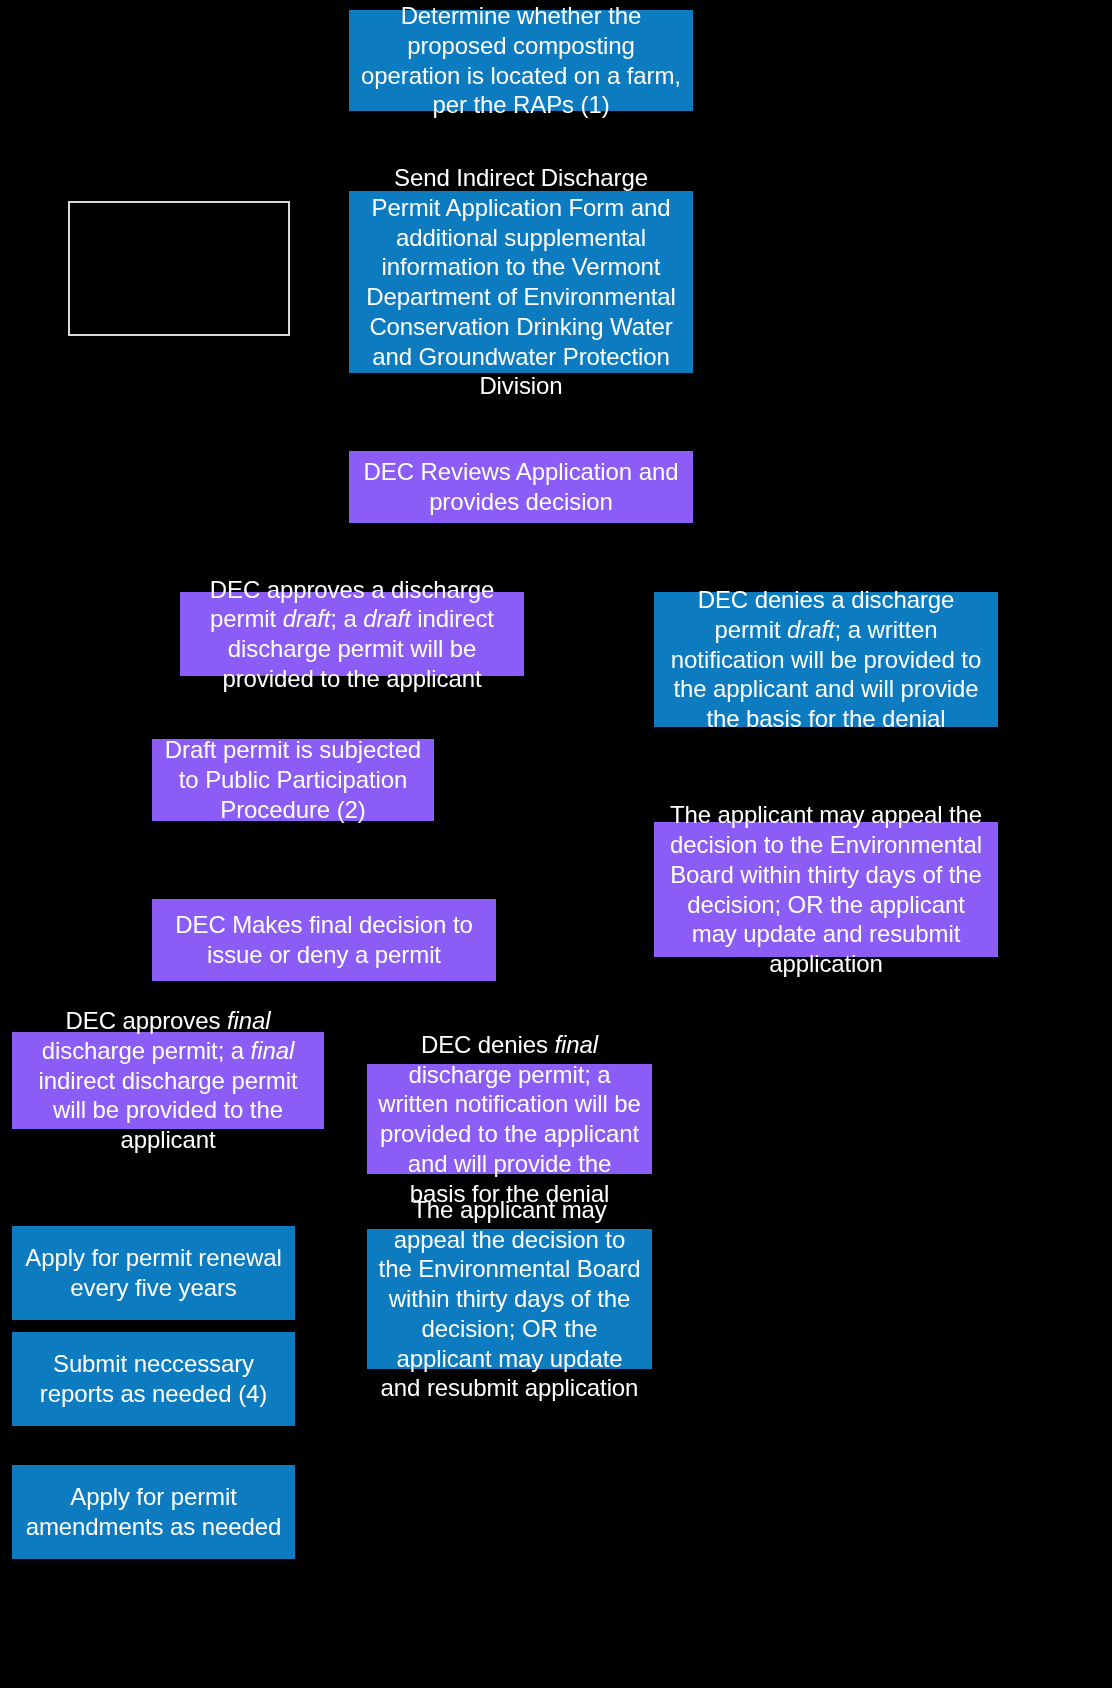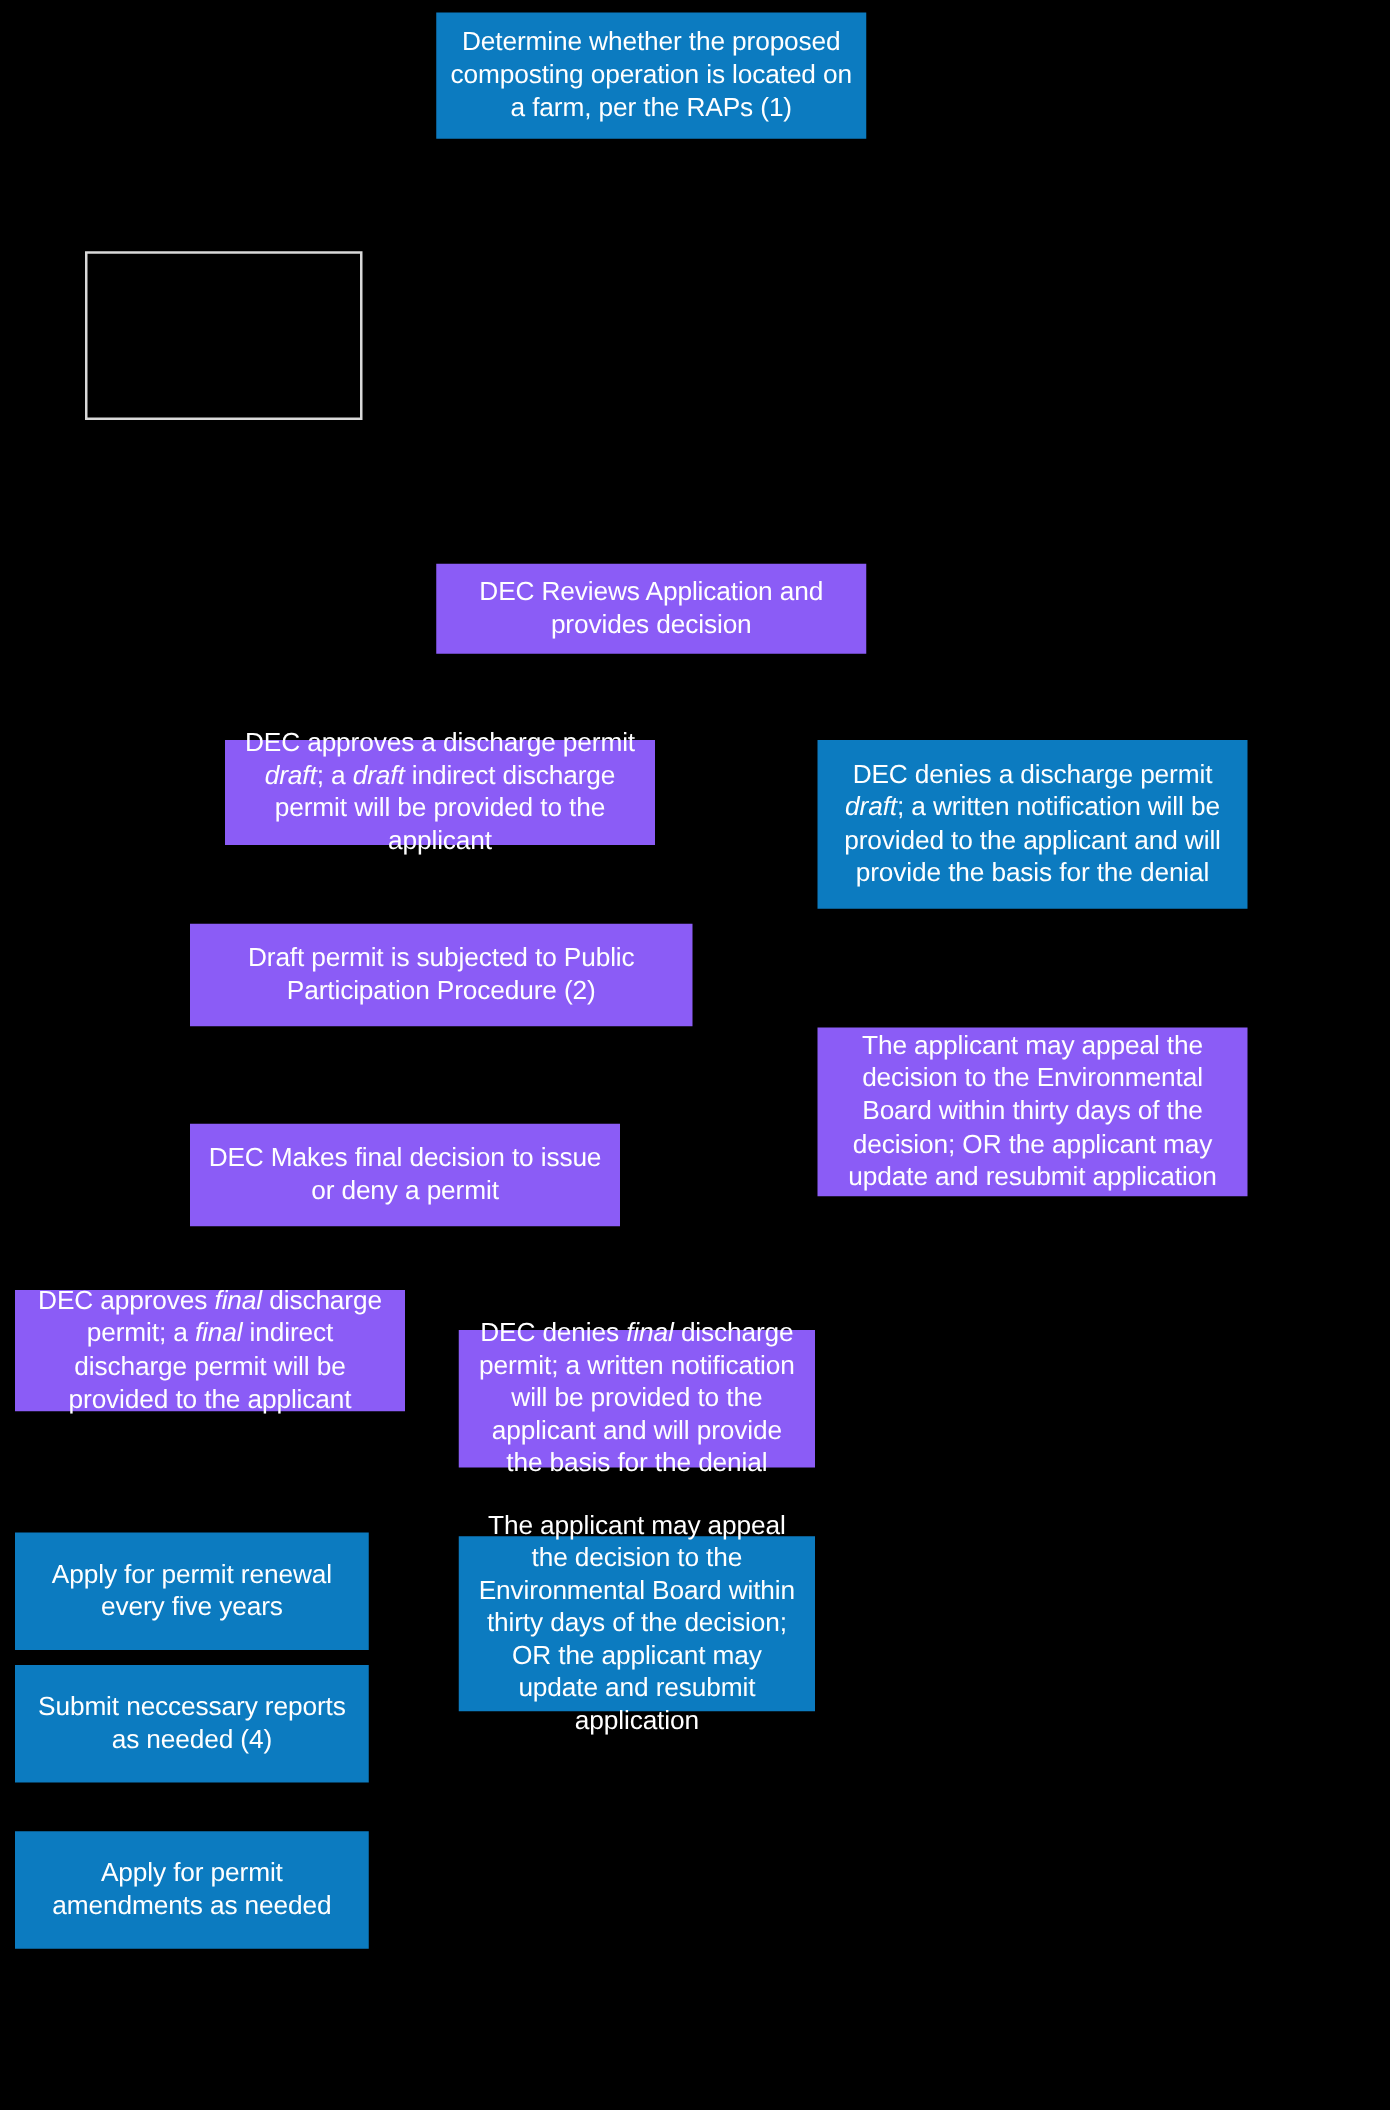--- a/index.html
+++ b/index.html
@@ -16,21 +16,21 @@
     overflow: hidden;
     font-family: "Liberation Sans", sans-serif;
   }
   .node {
     position: absolute;
     display: flex;
     align-items: center;
     justify-content: center;
     text-align: center;
     color: #ffffff;
-    font-size: 21px;
+    font-size: 24px;
     line-height: 1.24;
     padding: 4px 10px;
     letter-spacing: -0.1px;
   }
   .node span.txt { display: block; width: 100%; }
   .blue  { background: #0C7BC0; }
   .green { background: #8b5cf6; }
   .outline {
     background: transparent;
     border: 2px solid #d9d9d9;
@@ -43,34 +43,37 @@
 <div id="canvas">
 
   <div class="node blue" style="left:349px; top:10px; width:344px; height:101px;">
     <span class="txt">Determine whether the proposed composting operation is located on a farm, per the RAPs (1)</span>
   </div>
 
   <div class="node outline" style="left:68px; top:201px; width:222px; height:135px;">
     <span class="txt"></span>
   </div>
 
+  <div class="node blue" style="left:349px; top:191px; width:344px; height:182px;">
+    <span class="txt">Send Indirect Discharge Permit Application Form and additional supplemental information to the Vermont Department of Environmental Conservation Drinking Water and Groundwater Protection Division</span>
+  </div>
 
   <div class="node green" style="left:349px; top:451px; width:344px; height:72px;">
     <span class="txt">DEC Reviews Application and provides decision</span>
   </div>
 
   <div class="node green" style="left:152px; top:592px; width:344px; height:84px;margin-left:28px;">
     <span class="txt">DEC approves a discharge permit <i>draft</i>; a <i>draft</i> indirect discharge permit will be provided to the applicant</span>
   </div>
 
   <div class="node blue" style="left:654px; top:592px; width:344px; height:135px;">
     <span class="txt">DEC denies a discharge permit <i>draft</i>; a written notification will be provided to the applicant and will provide the basis for the denial</span>
   </div>
 
-  <div class="node green" style="left:152px; top:739px; width:402px; height:82px;">
+  <div class="node green" style="left:152px; top:739px; width:282px; height:82px;">
     <span class="txt">Draft permit is subjected to Public Participation Procedure (2)</span>
   </div>
 
   <div class="node green" style="left:654px; top:822px; width:344px; height:135px;">
     <span class="txt">The applicant may appeal the decision to the Environmental Board within thirty days of the decision; OR the applicant may update and resubmit application</span>
   </div>
 
   <div class="node green" style="left:152px; top:899px; width:344px; height:82px;">
     <span class="txt">DEC Makes final decision to issue or deny a permit</span>
   </div>

